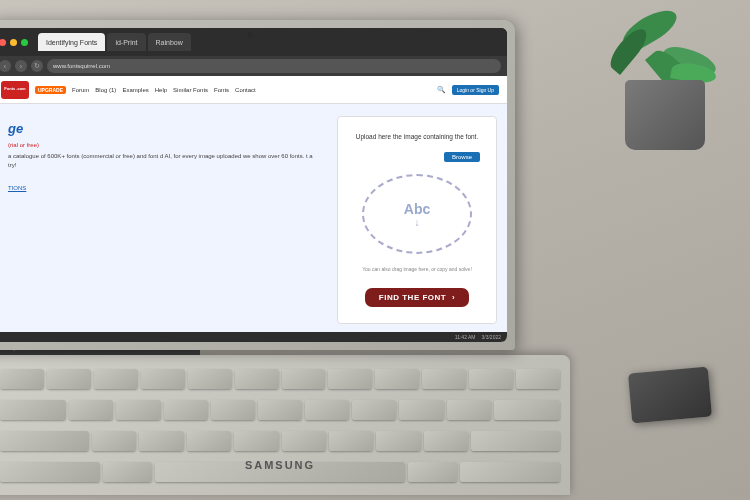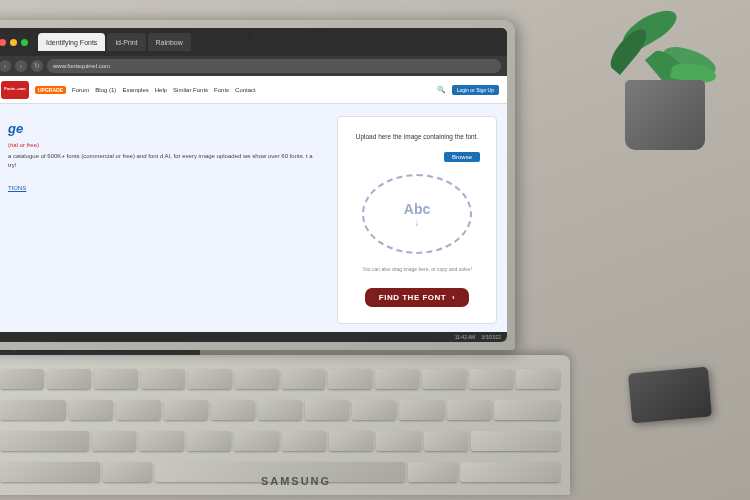--- a/index.html
+++ b/index.html
@@ -131,29 +131,28 @@
       flex: 1;
     }
 
     .key.wide { flex: 1.5; }
     .key.wider { flex: 2; }
     .key.space { flex: 5; }
 
     
     .samsung-label {
       position: absolute;
-      bottom: 8px;
+      bottom: 24px;
       left: 50%;
       transform: translateX(-50%);
       color: #555;
       font-size: 11px;
       font-weight: bold;
       letter-spacing: 2px;
       text-transform: uppercase;
-      margin-left: 16px;
     }
 
     
     .laptop-outer {
       position: absolute;
       top: 20px;
       left: -15px;
       width: 530px;
       height: 330px;
       background: linear-gradient(145deg, #c0bfb8, #a8a7a0);

